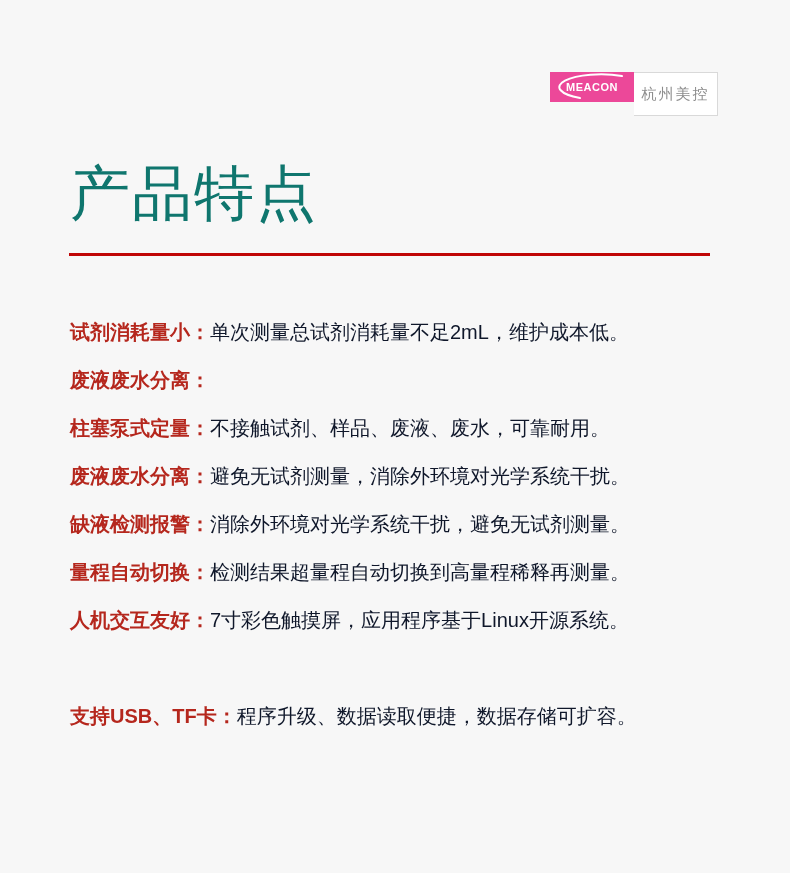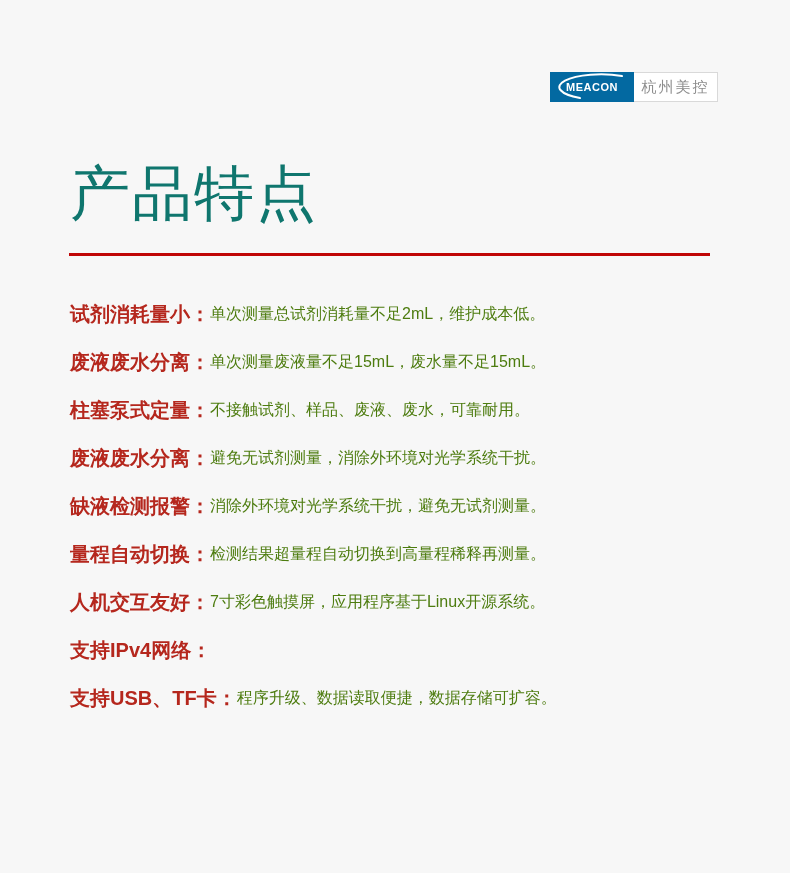--- a/index.html
+++ b/index.html
@@ -7,51 +7,51 @@
     width: 790px; height: 873px;
     background: #f7f7f7;
     font-family: "Liberation Sans", "DejaVu Sans", sans-serif;
     overflow: hidden;
   }
   .page { position: relative; width: 790px; height: 873px; background: #f7f7f7; }
 
   
   .logo { position: absolute; top: 72px; left: 550px; display: flex; height: 30px; }
   .logo-red {
-    width: 84px; height: 30px; background: #0369a1;
+    width: 84px; height: 30px; background: #ec4899;
     position: relative; display: flex; align-items: center; justify-content: center;
   }
   .logo-swoosh { position: absolute; left: 0; top: 0; width: 84px; height: 30px; }
   .logo-brand {
     position: relative; color: #ffffff; font-size: 11px; font-weight: bold;
     letter-spacing: 0.5px; z-index: 2;
   }
   .logo-co {
-    width: 84px; height: 30px; background: #ffffff;
+    width: 84px; height: 44px; background: #ffffff;
     border: 1px solid #d9d9d9; border-left: none;
     display: flex; align-items: center; justify-content: center;
     color: #8c8c8c; font-size: 15px; letter-spacing: 2px;
   }
 
   
   .title {
     position: absolute; left: 70px; top: 156px;
     font-size: 60px; line-height: 1.25; color: #0f766e;
     font-weight: 400; letter-spacing: 2px;
   }
   .divider {
     position: absolute; left: 69px; top: 253px;
     width: 641px; height: 3px; background: #c00606;
   }
 
   
-  .features { position: absolute; left: 70px; top: 290px; width: 660px; }
+  .features { position: absolute; left: 70px; top: 308px; width: 660px; }
   .feature-row { height: 48px; display: flex; align-items: center; white-space: nowrap; }
   .feature-label { color: #b5271d; font-size: 20px; font-weight: bold; }
-  .feature-text { color: #4d7c0f; font-size: 16px; }
+  .feature-text { color: #0f172a; font-size: 20px; }
 </style>
 </head>
 <body>
 
 <div class="page">
 
   <div class="logo">
     <div class="logo-red">
       <svg class="logo-swoosh" viewBox="0 0 84 30" xmlns="http://www.w3.org/2000/svg">
         <path d="M72,4 A36,11 0 1 0 30,26" fill="none" stroke="#ffffff" stroke-width="2" stroke-linecap="round"></path>
@@ -64,21 +64,20 @@
   <h1 class="title">产品特点</h1>
   <div class="divider"></div>
 
   <div class="features">
     <div class="feature-row">
       <span class="feature-label">试剂消耗量小：</span>
       <span class="feature-text">单次测量总试剂消耗量不足2mL，维护成本低。</span>
     </div>
     <div class="feature-row">
       <span class="feature-label">废液废水分离：</span>
-      <span class="feature-text">单次测量废液量不足15mL，废水量不足15mL。</span>
     </div>
     <div class="feature-row">
       <span class="feature-label">柱塞泵式定量：</span>
       <span class="feature-text">不接触试剂、样品、废液、废水，可靠耐用。</span>
     </div>
     <div class="feature-row">
       <span class="feature-label">废液废水分离：</span>
       <span class="feature-text">避免无试剂测量，消除外环境对光学系统干扰。</span>
     </div>
     <div class="feature-row">
@@ -87,21 +86,20 @@
     </div>
     <div class="feature-row">
       <span class="feature-label">量程自动切换：</span>
       <span class="feature-text">检测结果超量程自动切换到高量程稀释再测量。</span>
     </div>
     <div class="feature-row">
       <span class="feature-label">人机交互友好：</span>
       <span class="feature-text">7寸彩色触摸屏，应用程序基于Linux开源系统。</span>
     </div>
     <div class="feature-row">
-      <span class="feature-label">支持IPv4网络：</span>
     </div>
     <div class="feature-row">
       <span class="feature-label">支持USB、TF卡：</span>
       <span class="feature-text">程序升级、数据读取便捷，数据存储可扩容。</span>
     </div>
   </div>
 
 </div>
 
 </body></html>

